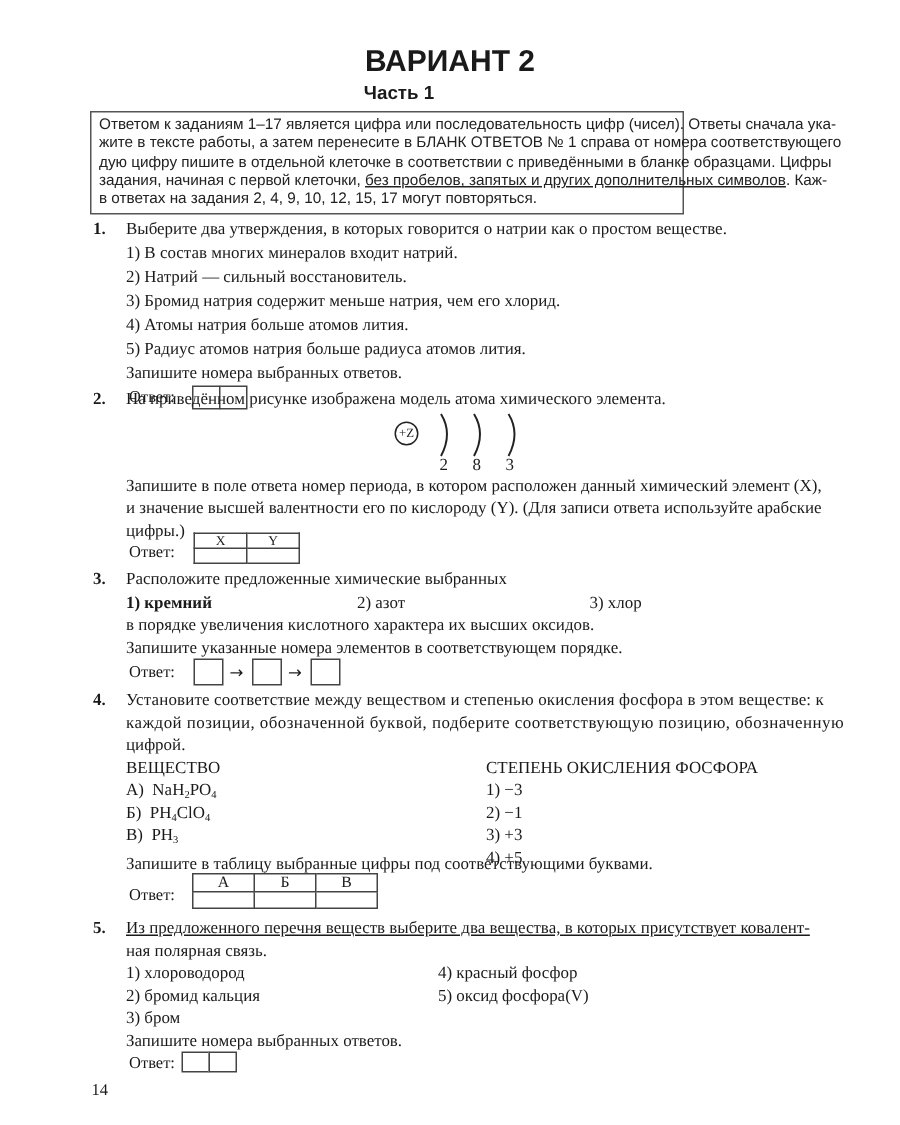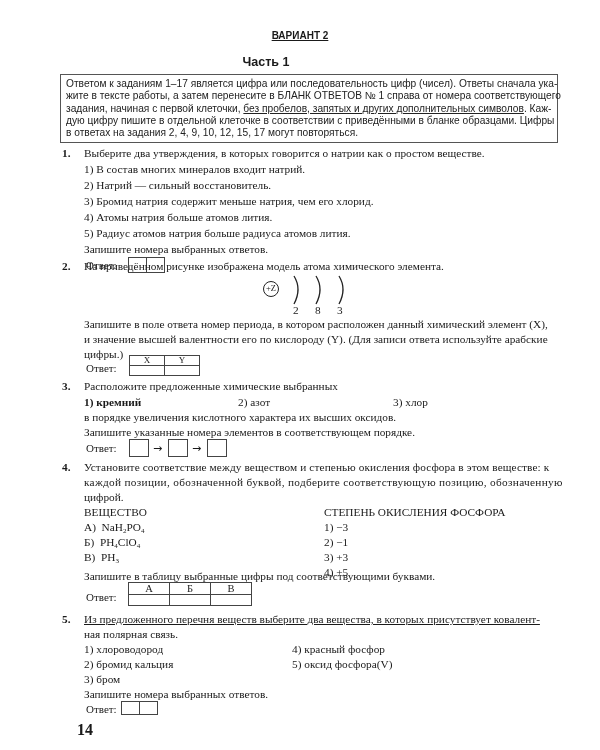--- a/index.html
+++ b/index.html
@@ -1,49 +1,49 @@
 <!DOCTYPE html>
 <html><head>
   <meta charset="utf-8">
   <style>
     * { margin: 0; padding: 0; box-sizing: border-box; }
     html, body { width: 600px; height: 750px; background: #ffffff; overflow: hidden; }
     body { position: relative; font-family: "DejaVu Serif", "Liberation Serif", serif; color: #1a1a1a; }
     .abs { position: absolute; white-space: nowrap; }
     .serif { font-family: "Liberation Serif", "DejaVu Serif", serif; font-size: 11.3px; line-height: 15.5px; }
 
-    .variant-title { left: 0; width: 600px; top: 30px; text-align: center; font-size: 10px; font-weight: bold; font-family: "Liberation Sans", sans-serif; text-decoration: underline; }
+    .variant-title { left: 0; width: 600px; top: 30px; text-align: center; font-size: 20px; font-weight: bold; font-family: "Liberation Sans", sans-serif; }
     .part-title { left: 0; width: 532px; top: 55px; text-align: center; font-size: 12.5px; font-weight: bold; font-family: "Liberation Sans", sans-serif; }
 
-    .instr-box { position: absolute; left: 60px; top: 74px; width: 498px; height: 69px; border: 1px solid #555; padding: 3px 5px; font-family: "Liberation Sans", sans-serif; font-size: 10.2px; line-height: 12.3px; color: #222; }
+    .instr-box { position: absolute; left: 60px; top: 74px; width: 396px; height: 69px; border: 1px solid #555; padding: 3px 5px; font-family: "Liberation Sans", sans-serif; font-size: 10.2px; line-height: 12.3px; color: #222; }
     .instr-box .line { white-space: nowrap; display: block; }
     .underline { text-decoration: underline; }
 
     .qnum { font-weight: bold; }
     .ans-label { font-size: 11px; }
 
     .cellbox { position: absolute; border: 1px solid #444; background: #fff; }
     table.grid { position: absolute; border-collapse: collapse; font-family: "Liberation Serif", serif; font-size: 10.5px; }
     table.grid td { border: 1px solid #444; text-align: center; padding: 0; }
 
     .arrow { position: absolute; font-size: 11px; font-family: "DejaVu Sans", sans-serif; }
     sub { font-size: 7px; vertical-align: -2px; line-height: 0; }
-    .page-num { font-family: "Liberation Serif", serif; font-size: 16px; font-weight: bold; margin-left: 16px; }
+    .page-num { font-family: "Liberation Serif", serif; font-size: 11px; font-weight: normal; }
   </style>
 </head>
 <body>
 
 <div class="abs variant-title">ВАРИАНТ 2</div>
 <div class="abs part-title">Часть 1</div>
 
 <div class="instr-box">
   <span class="line">Ответом к заданиям 1–17 является цифра или последовательность цифр (чисел). Ответы сначала ука-</span>
   <span class="line">жите в тексте работы, а затем перенесите в БЛАНК ОТВЕТОВ № 1 справа от номера соответствующего</span>
+  <span class="line">дую цифру пишите в отдельной клеточке в соответствии с приведёнными в бланке образцами. Цифры</span>
   <span class="line"><span>задания, начиная с первой клеточки, </span><span class="underline">без пробелов, запятых и других дополнительных символов</span><span>. Каж-</span></span>
-  <span class="line">дую цифру пишите в отдельной клеточке в соответствии с приведёнными в бланке образцами. Цифры</span>
   <span class="line">в ответах на задания 2, 4, 9, 10, 12, 15, 17 могут повторяться.</span>
 </div>
 
 <div>
   <div class="abs serif qnum" style="left:62px; top:146px;">1.</div>
   <div class="abs serif" style="left:84px; top:146px;">Выберите два утверждения, в которых говорится о натрии как о простом веществе.</div>
   <div class="abs serif" style="left:84px; top:162px;">1)  В состав многих минералов входит натрий.</div>
   <div class="abs serif" style="left:84px; top:178px;">2)  Натрий — сильный восстановитель.</div>
   <div class="abs serif" style="left:84px; top:194px;">3)  Бромид натрия содержит меньше натрия, чем его хлорид.</div>
   <div class="abs serif" style="left:84px; top:210px;">4)  Атомы натрия больше атомов лития.</div>

